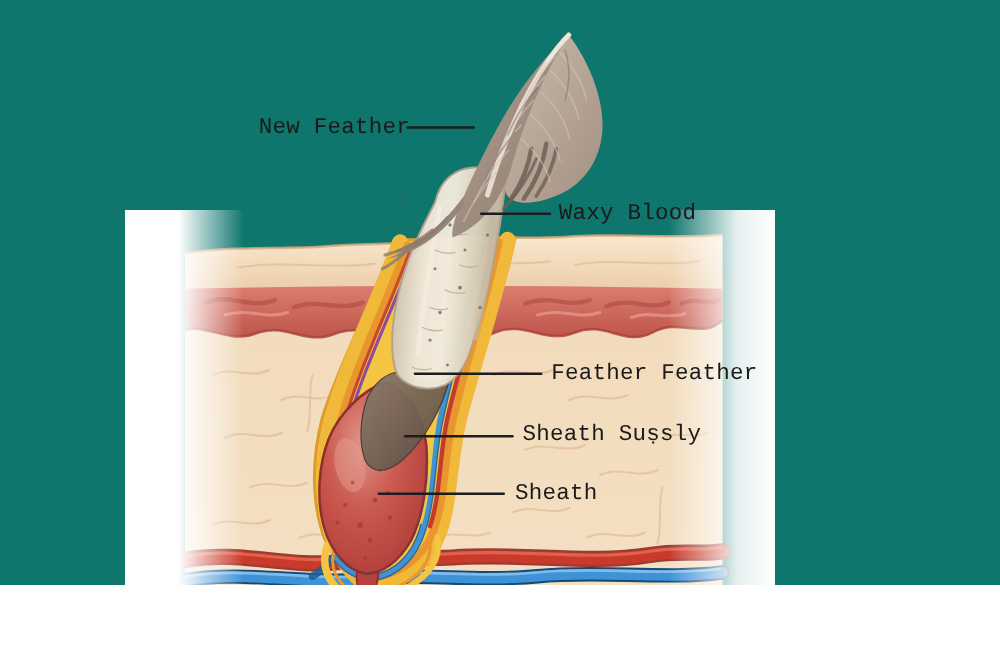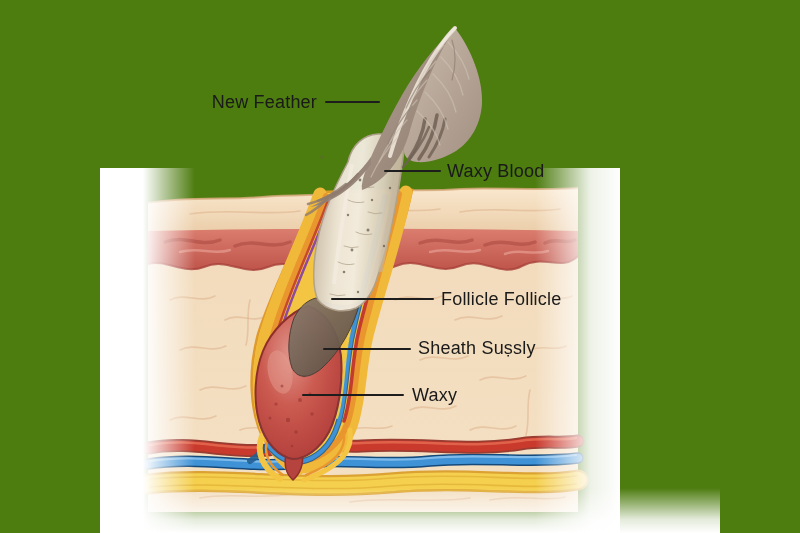--- a/index.html
+++ b/index.html
@@ -1,17 +1,17 @@
 <!DOCTYPE html>
 <html><head>
 <meta charset="utf-8">
 <style>
   html,body{margin:0;padding:0;background:#ffffff;}
-  .stage{position:relative;width:800px;height:533px;overflow:hidden;background:#4d7c0f;
-         font-family:Liberation Sans, sans-serif;}
+  .stage{position:relative;width:800px;height:468px;overflow:hidden;background:#0f766e;
+         font-family:Liberation Mono, monospace;}
   .stage svg{position:absolute;left:0;top:0;}
   .callout{position:absolute;font-size:18px;line-height:22px;font-weight:400;
            color:#1a1a1a;letter-spacing:.2px;white-space:nowrap;}
   .callout.right{text-align:right;}
   .leader{position:absolute;height:2px;background:#1d1d1d;border-radius:1px;}
   
   .tex{fill:none;stroke:#dcae85;stroke-width:1.6;opacity:.5;stroke-linecap:round}
   .texd{fill:none;stroke:#a23f38;stroke-width:3.5;opacity:.45;stroke-linecap:round}
   .texl{fill:none;stroke:#eaa296;stroke-width:2.5;opacity:.65;stroke-linecap:round}
   .crack{fill:none;stroke:#b4a791;stroke-width:1;opacity:.8;stroke-linecap:round}
@@ -243,16 +243,16 @@
 </svg>
 
   <div class="leader" style="left:325px;top:101px;width:55px"></div>
   <div class="leader" style="left:384px;top:170px;width:57px"></div>
   <div class="leader" style="left:331px;top:298px;width:103px"></div>
   <div class="leader" style="left:323px;top:348px;width:88px"></div>
   <div class="leader" style="left:302px;top:394px;width:102px"></div>
 
   <div class="callout right" style="left:207px;top:91px;width:110px">New Feather</div>
   <div class="callout" style="left:447px;top:160px">Waxy Blood</div>
-  <div class="callout" style="left:441px;top:288px">Follicle Follicle</div>
+  <div class="callout" style="left:441px;top:288px">Feather Feather</div>
   <div class="callout" style="left:418px;top:337px">Sheath Suṣsly</div>
-  <div class="callout" style="left:412px;top:384px">Waxy</div>
+  <div class="callout" style="left:412px;top:384px">Sheath</div>
 </div>
 
 </body></html>

